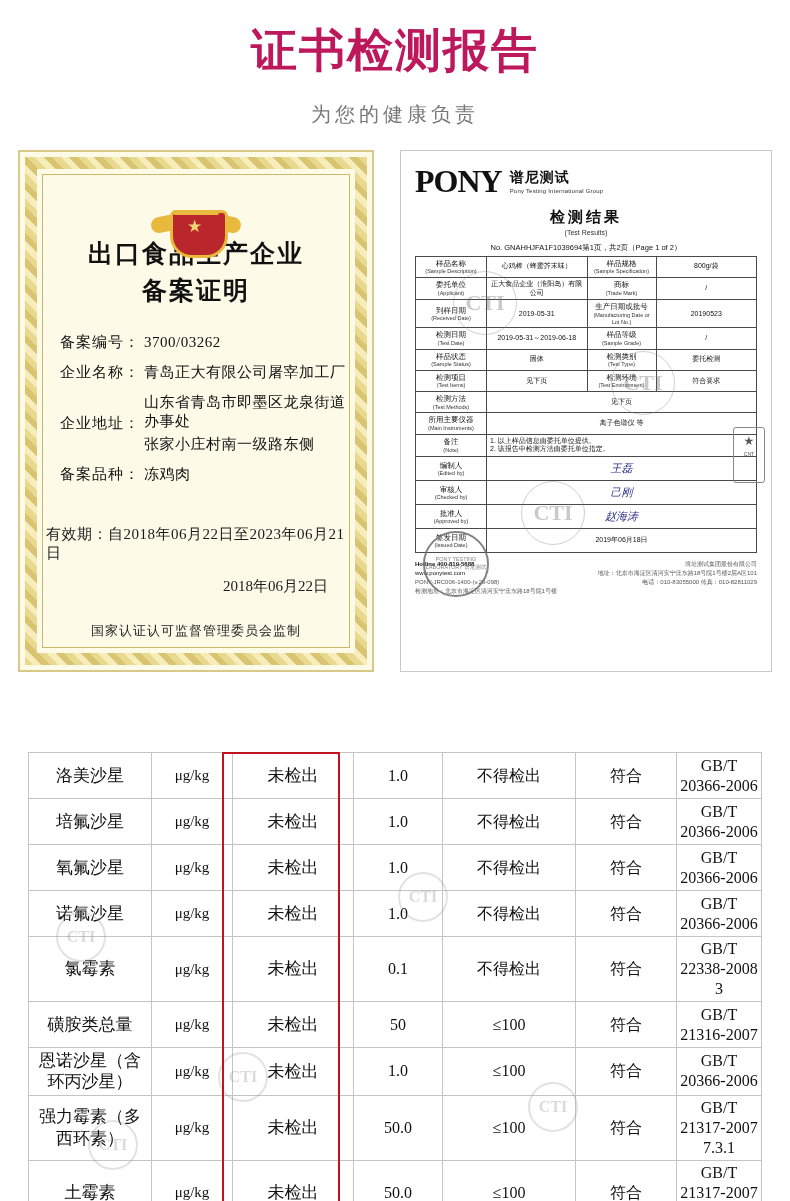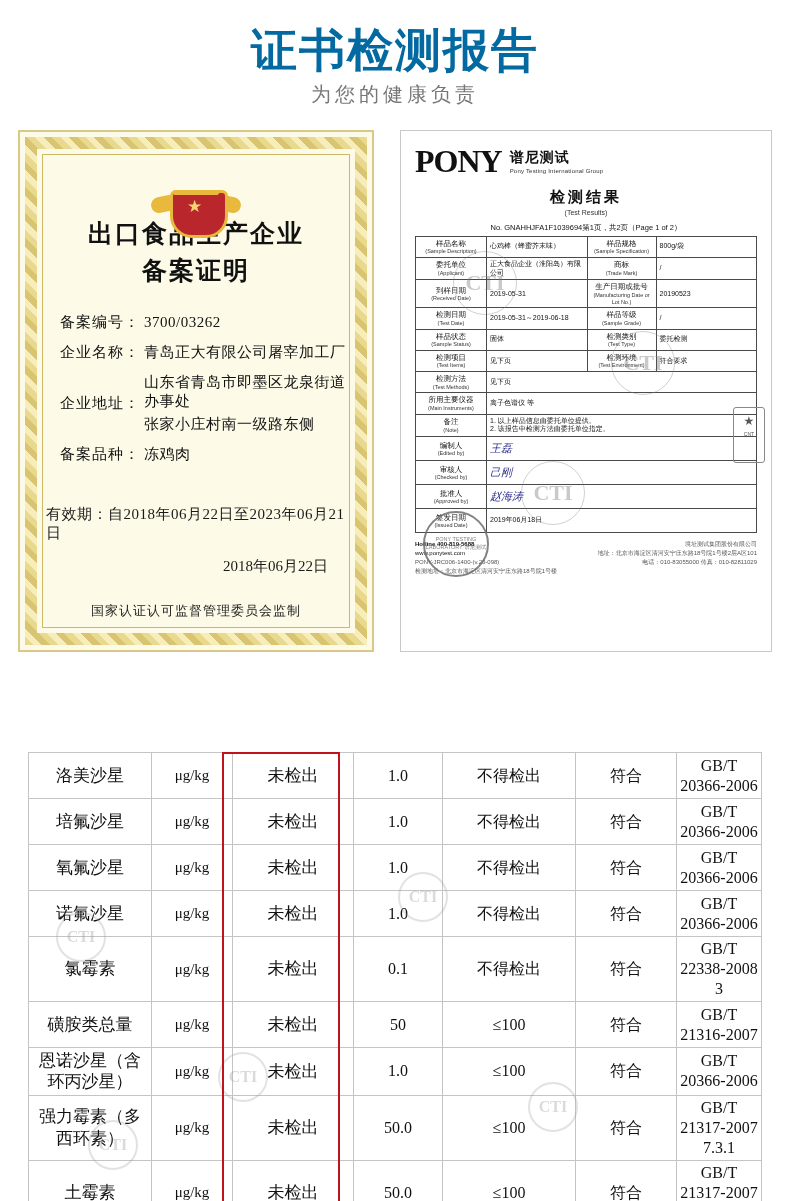--- a/index.html
+++ b/index.html
@@ -19,25 +19,25 @@
   
   .page-header {
     text-align: center;
     padding-top: 26px;
   }
   .page-title {
     font-family: "Liberation Serif", serif;
     font-weight: bold;
     font-size: 46px;
     letter-spacing: 2px;
-    color: #0369a1;
+    color: #be185d;
     line-height: 1.1;
   }
   .page-subtitle {
-    margin-top: 4px;
+    margin-top: 24px;
     font-size: 20px;
     color: #777;
     letter-spacing: 4px;
   }
 
   
   .cert-row {
     display: flex;
     justify-content: space-between;
     padding: 22px 18px 0 18px;
@@ -251,21 +251,21 @@
     font-size: 7px;
     line-height: 1.25;
   }
   td.k {
     width: 64px;
     text-align: center;
     background: #fff;
   }
   td.k .cn { font-size: 7.5px; display: block; }
   td.k .en { font-size: 5.5px; color: #333; display: block; }
-  td.v { font-size: 7.5px; }
+  td.v { text-align: center; font-size: 7.5px; }
   td.k2 {
     width: 62px;
     text-align: center;
   }
   td.k2 .cn { font-size: 7.5px; display: block; }
   td.k2 .en { font-size: 5.5px; color: #333; display: block; }
   .note-cell {
     font-size: 6.5px;
     line-height: 1.6;
     text-align: left;

